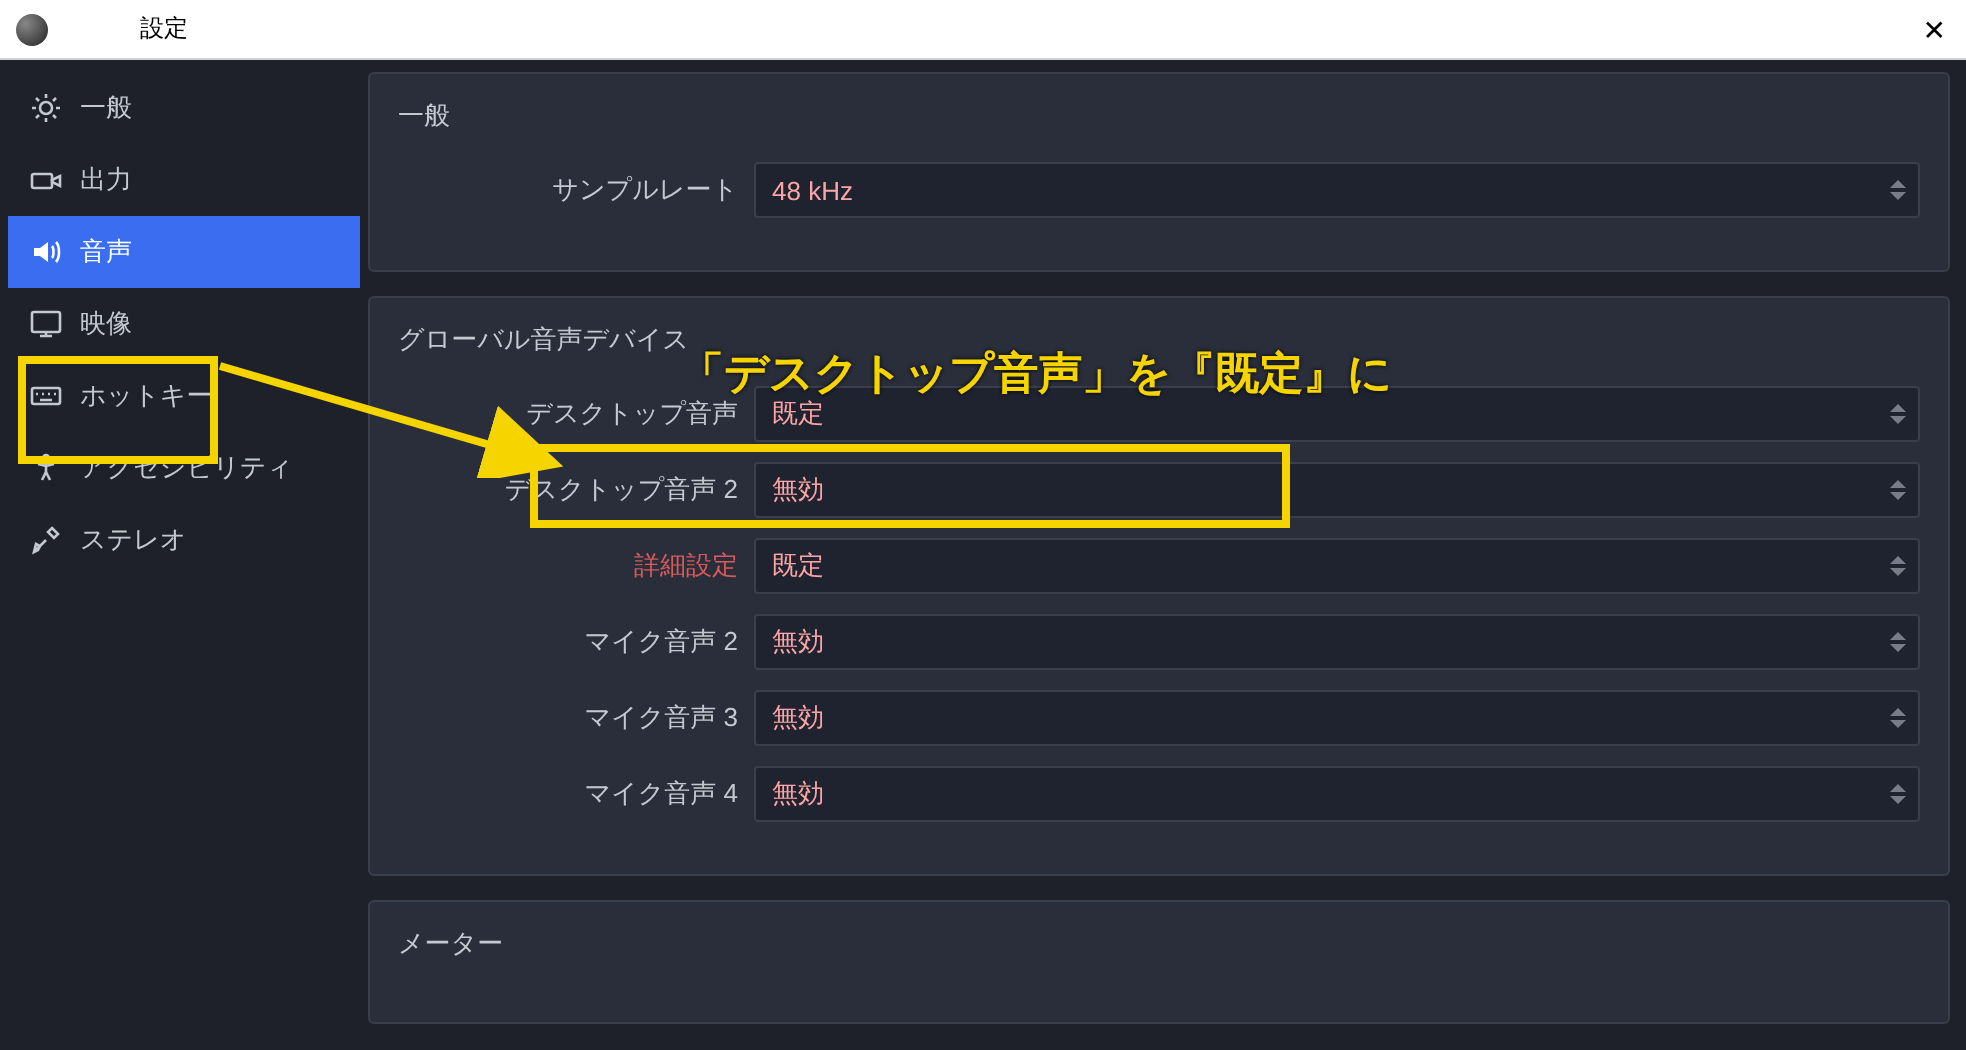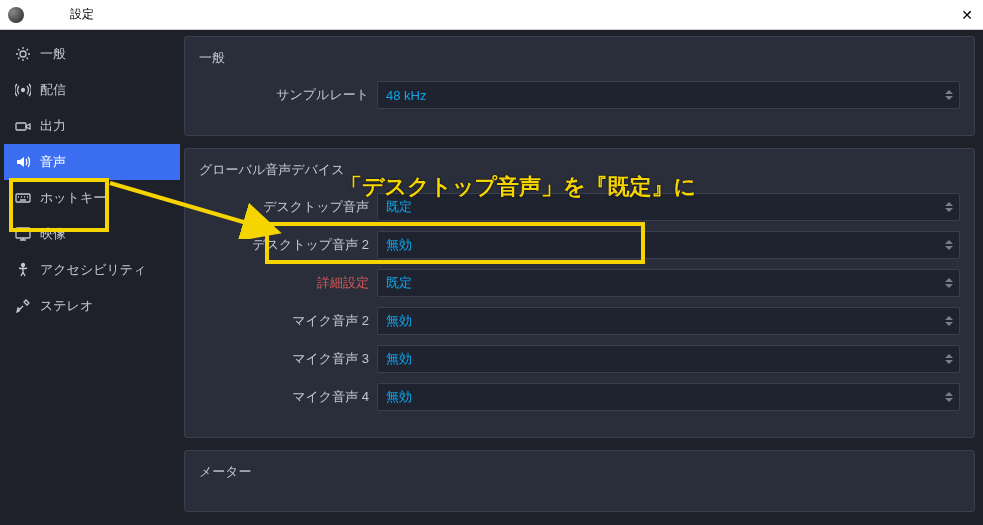--- a/index.html
+++ b/index.html
@@ -102,21 +102,21 @@
   color: #c4c8d0;
   font-size: 13px;
 }
 .form-label.warn { color: #d85a5a; }
 .select {
   flex: 1;
   height: 28px;
   background: #1f2330;
   border: 1px solid #3a3f4d;
   border-radius: 2px;
-  color: #0ea5e9;
+  color: #fca5a5;
   display: flex;
   align-items: center;
   justify-content: space-between;
   padding: 0 6px 0 8px;
   cursor: pointer;
 }
 .select .value { font-size: 13px; }
 .spinner {
   display: flex;
   flex-direction: column;
@@ -167,61 +167,52 @@
           <svg width="16" height="16" viewBox="0 0 16 16" fill="none" stroke="currentColor" stroke-width="1.3">
             <circle cx="8" cy="8" r="3"></circle>
             <path d="M8 1v2M8 13v2M1 8h2M13 8h2M3 3l1.5 1.5M11.5 11.5L13 13M13 3l-1.5 1.5M4.5 11.5L3 13"></path>
           </svg>
         </span>
         <span>一般</span>
       </div>
       <div class="sidebar-item">
         <span class="icon">
           <svg width="16" height="16" viewBox="0 0 16 16" fill="none" stroke="currentColor" stroke-width="1.3">
-            <circle cx="8" cy="8" r="1.5" fill="currentColor"></circle>
-            <path d="M4 4c-2 2-2 6 0 8M12 4c2 2 2 6 0 8M2 2c-3 3-3 9 0 12M14 2c3 3 3 9 0 12"></path>
-          </svg>
-        </span>
-        <span>配信</span>
-      </div>
-      <div class="sidebar-item">
-        <span class="icon">
-          <svg width="16" height="16" viewBox="0 0 16 16" fill="none" stroke="currentColor" stroke-width="1.3">
             <rect x="1" y="5" width="10" height="7" rx="1"></rect>
             <path d="M11 8l4-2v5l-4-2z"></path>
           </svg>
         </span>
         <span>出力</span>
       </div>
       <div class="sidebar-item active">
         <span class="icon">
           <svg width="16" height="16" viewBox="0 0 16 16" fill="none" stroke="currentColor" stroke-width="1.3">
             <path d="M2 6h3l4-3v10l-4-3H2z" fill="currentColor" stroke="none"></path>
             <path d="M11 5c1 1 1 5 0 6M13 3c2 2 2 8 0 10"></path>
           </svg>
         </span>
         <span>音声</span>
       </div>
       <div class="sidebar-item">
         <span class="icon">
           <svg width="16" height="16" viewBox="0 0 16 16" fill="none" stroke="currentColor" stroke-width="1.3">
+            <rect x="1" y="2" width="14" height="10" rx="1"></rect>
+            <path d="M5 14h6M8 12v2"></path>
+          </svg>
+        </span>
+        <span>映像</span>
+      </div>
+      <div class="sidebar-item">
+        <span class="icon">
+          <svg width="16" height="16" viewBox="0 0 16 16" fill="none" stroke="currentColor" stroke-width="1.3">
             <rect x="1" y="4" width="14" height="8" rx="1"></rect>
             <path d="M3 7h1M6 7h1M9 7h1M12 7h1M5 10h6"></path>
           </svg>
         </span>
         <span>ホットキー</span>
-      </div>
-      <div class="sidebar-item">
-        <span class="icon">
-          <svg width="16" height="16" viewBox="0 0 16 16" fill="none" stroke="currentColor" stroke-width="1.3">
-            <rect x="1" y="2" width="14" height="10" rx="1"></rect>
-            <path d="M5 14h6M8 12v2"></path>
-          </svg>
-        </span>
-        <span>映像</span>
       </div>
       <div class="sidebar-item">
         <span class="icon">
           <svg width="16" height="16" viewBox="0 0 16 16" fill="none" stroke="currentColor" stroke-width="1.3">
             <circle cx="8" cy="3" r="1.5" fill="currentColor"></circle>
             <path d="M8 5v5M4 6l4 1 4-1M8 10l-2 4M8 10l2 4"></path>
           </svg>
         </span>
         <span>アクセシビリティ</span>
       </div>

